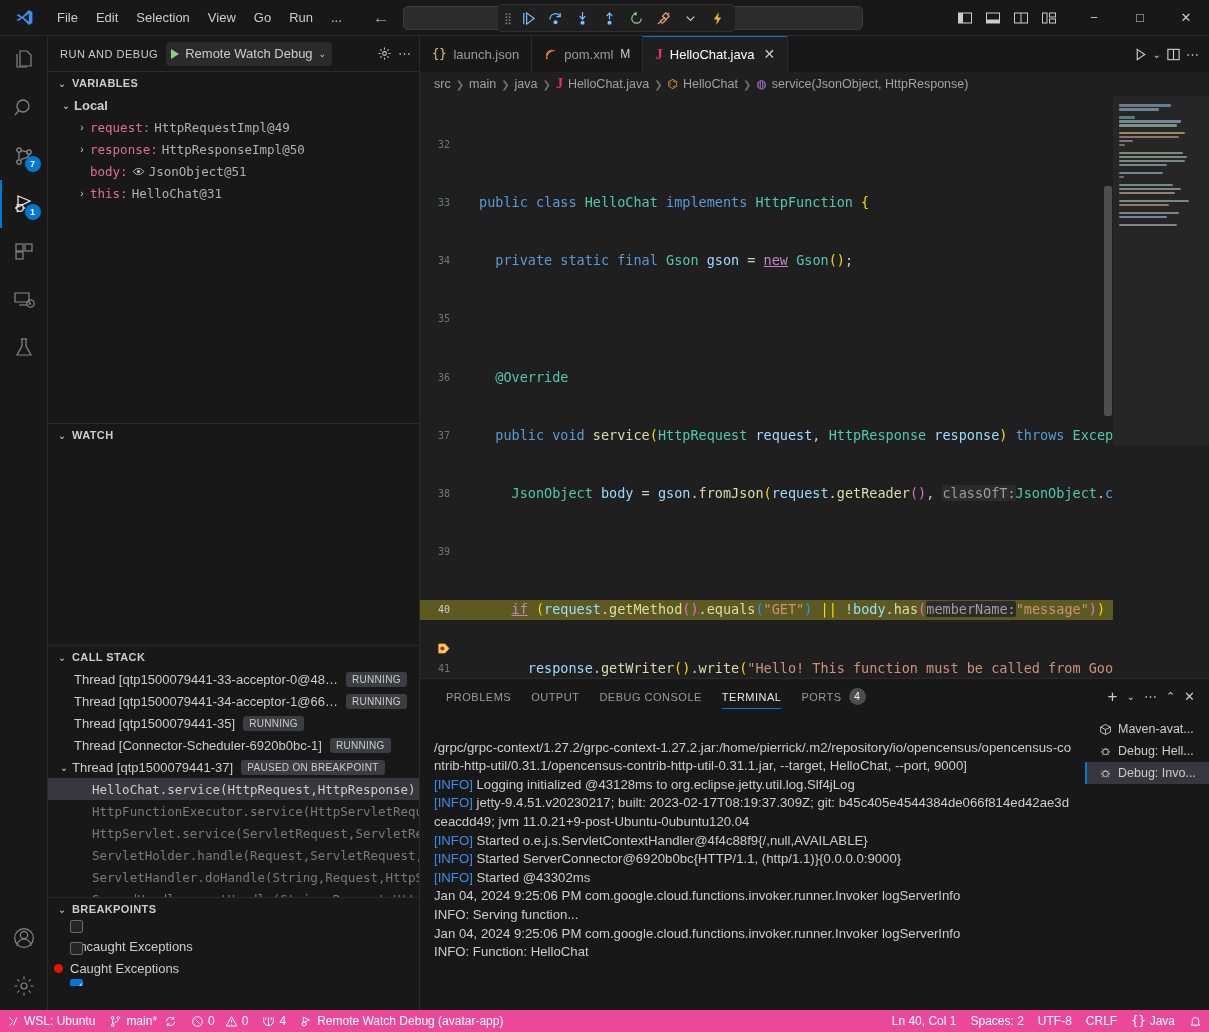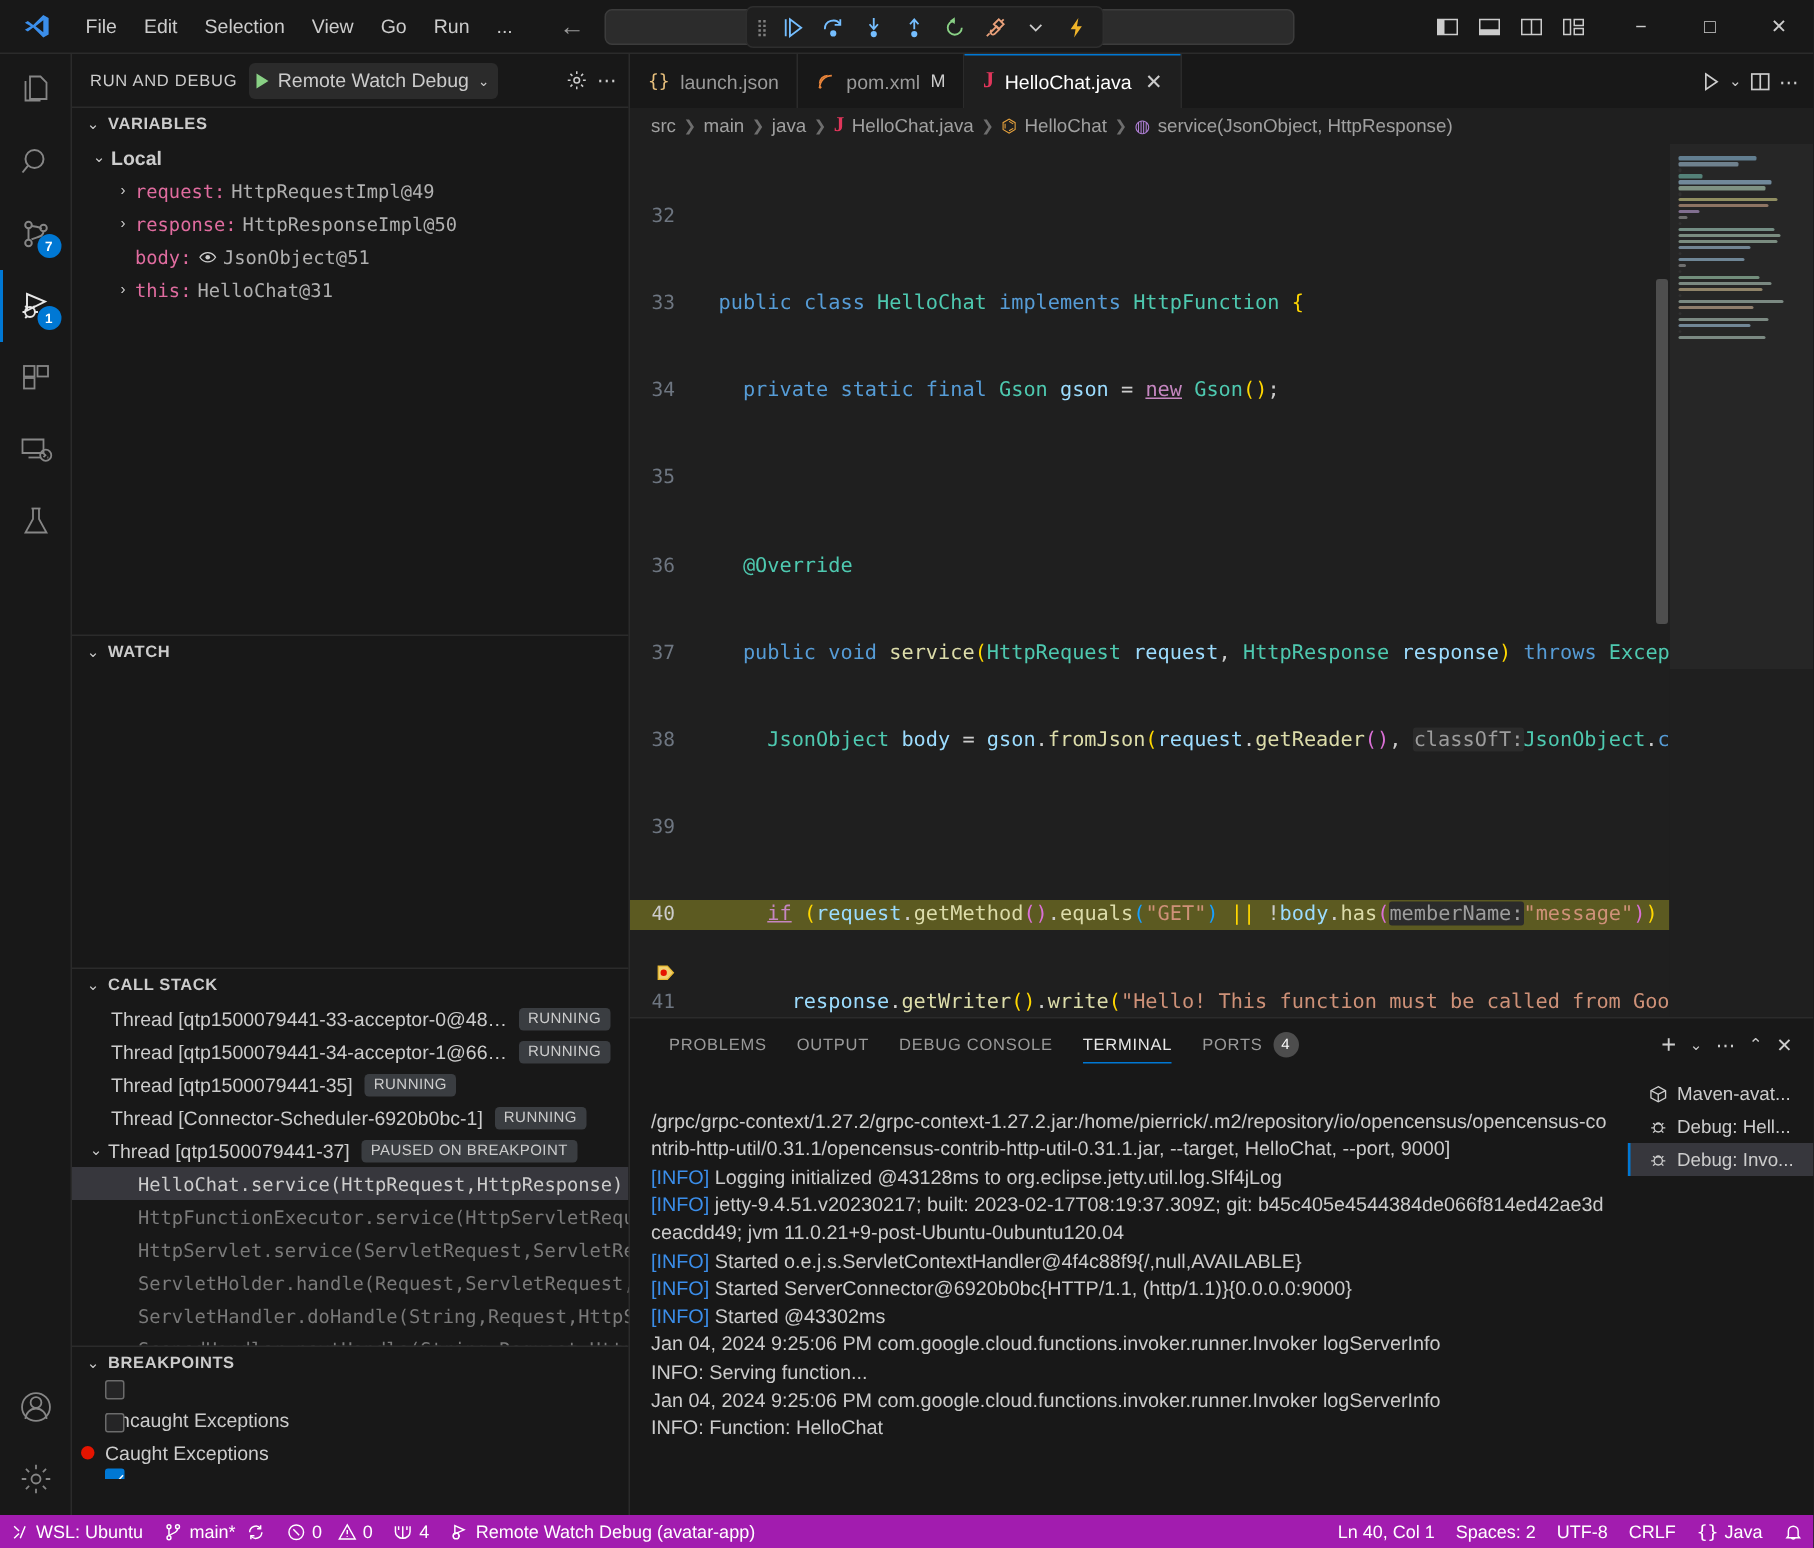--- a/index.html
+++ b/index.html
@@ -139,21 +139,21 @@
   .bc-sep { color: #6e6e6e; font-size: 10px; }
   .bc-item { display: flex; align-items: center; gap: 4px; }
 
   .code-wrap { flex: 1; position: relative; display: flex; overflow: hidden; background: #1f1f1f; min-height: 0; }
   .code-scroll { flex: 1; position: relative; overflow: hidden; }
   .code-lines { font-family: "DejaVu Sans Mono", monospace; font-size: 13.5px; line-height: 19.4px; white-space: pre; }
   .cl { display: flex; height: 19.4px; align-items: center; }
   .cl.hl { background: #5c5a21; }
   .gutter-no {
     width: 46px; text-align: right; padding-right: 16px; color: #6e7681; flex: none;
-    font-family: "DejaVu Sans Mono", monospace; font-size: 13px;
+    font-family: "DejaVu Sans Mono", monospace; font-size: 10px;
   }
   .cl.hl .gutter-no { color: #cccccc; }
   .bpmark { position: absolute; left: 18px; width: 13px; height: 13px; }
   .code-txt { flex: 1; padding-left: 13px; }
   .minimap {
     width: 96px; flex: none; background: #1f1f1f; position: relative; overflow: hidden; border-left: 0;
   }
   .mm-line { height: 2.6px; margin: 0 0 1.4px 6px; border-radius: 1px; }
   .mm-slider { position: absolute; left: 0; right: 0; top: 0; height: 350px; background: rgba(255,255,255,.035); }
   .vscroll { position: absolute; right: 0; top: 0; width: 10px; height: 100%; }
@@ -193,21 +193,21 @@
     font-size: 13.2px; line-height: 18.6px; color: #cccccc; white-space: pre-wrap;
     word-break: break-all; overflow: hidden;
   }
   .info { color: #3b8eea; }
   .term-list { width: 124px; flex: none; padding-top: 4px; font-size: 12.5px; }
   .tl-row { height: 22px; display: flex; align-items: center; gap: 6px; padding-left: 14px; color: #cccccc; white-space: nowrap; overflow: hidden; }
   .tl-row.active { background: #37373d; box-shadow: inset 2px 0 0 #0078d4; }
 
   
   .statusbar {
-    height: 22px; background: #a21caf; color: #ffffff; display: flex; align-items: center;
+    height: 22px; background: #ec4899; color: #ffffff; display: flex; align-items: center;
     font-size: 12px; flex: none;
   }
   .sb-item { display: flex; align-items: center; gap: 4px; padding: 0 7px; height: 22px; white-space: nowrap; }
   .sb-right { margin-left: auto; display: flex; align-items: center; }
   .ico { display: inline-flex; align-items: center; }
   svg { display: block; }
 </style>
 </head>
 <body>
 

